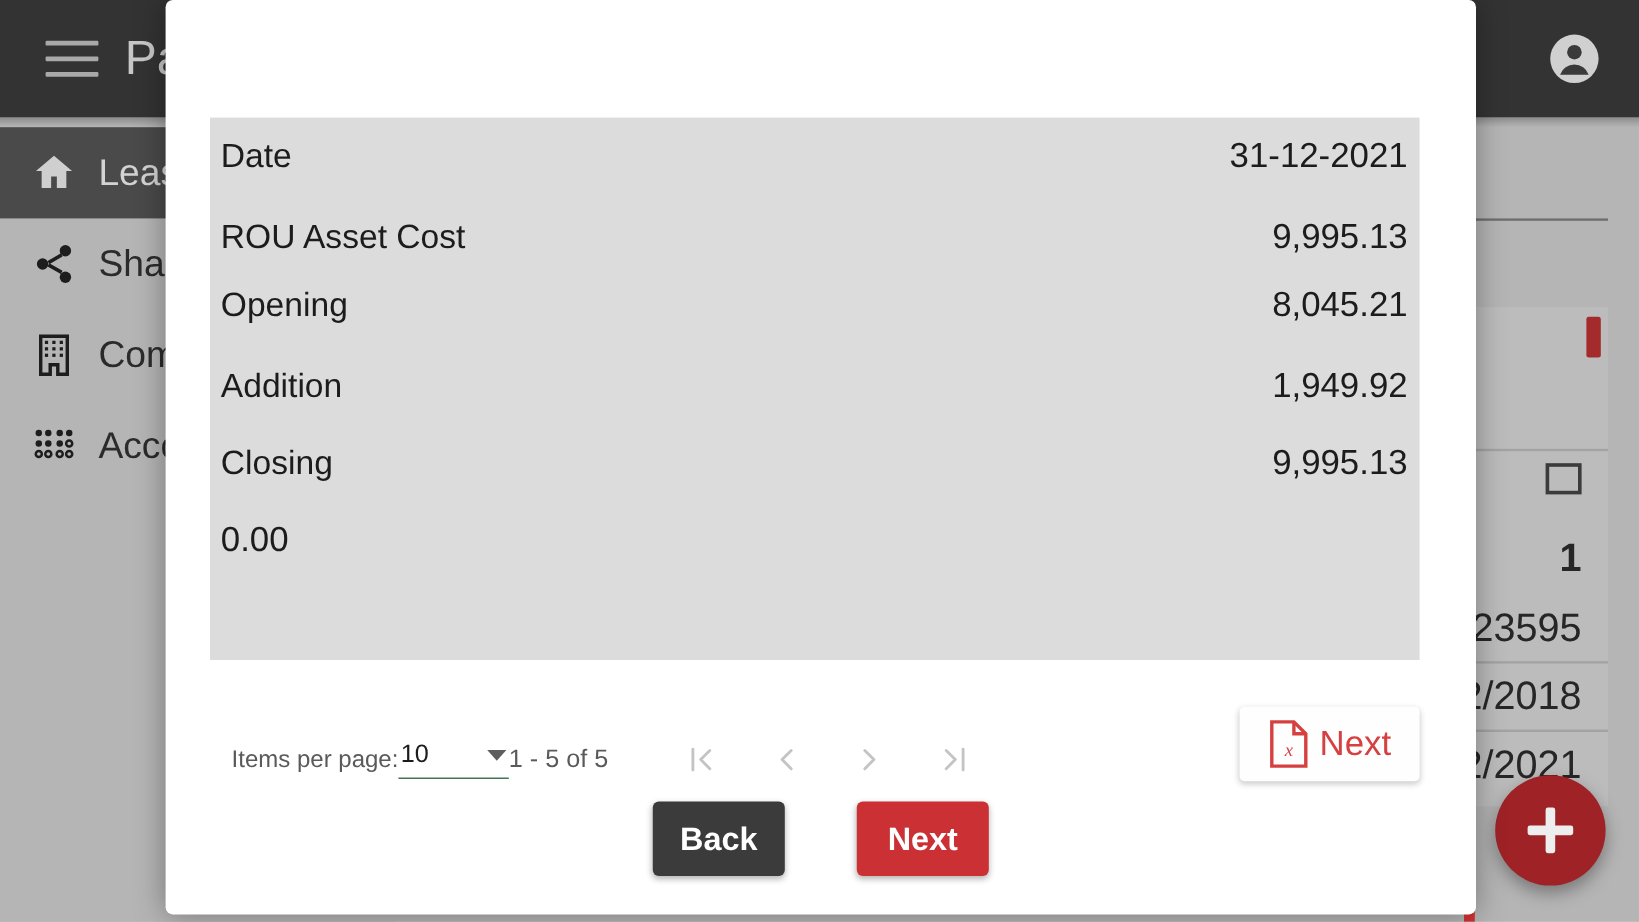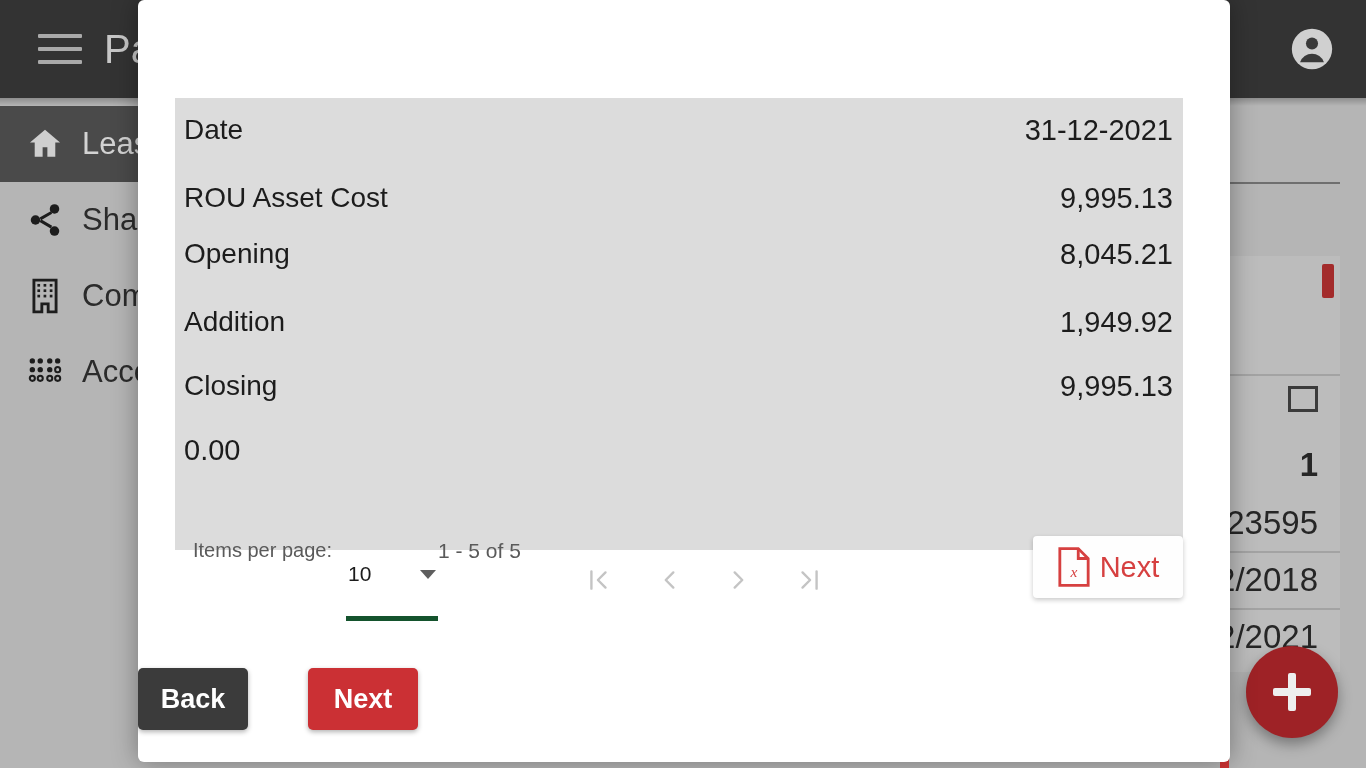--- a/index.html
+++ b/index.html
@@ -122,27 +122,27 @@
   .panel-row {
     position: absolute; left: 0; right: 0; height: 64px;
     display: flex; align-items: center; justify-content: space-between;
     padding: 0 10px 0 9px;
   }
   .panel-label { font-size: 28px; color: #1c1c1c; }
   .panel-value { font-size: 29px; color: #1c1c1c; }
 
   
   .paginator {
-    position: absolute; left: 37px; top: 539px; width: 1008px; height: 82px;
-    display: flex; 
+    position: absolute; left: 37px; top: 592px; width: 1008px; height: 82px;
+    display: flex; align-items: center;
   }
   .ipp-label { font-size: 20px; color: #5a5a5a; margin-left: 18px; }
   .ipp-select {
-    margin-left: 14px; width: 92px; display: flex; align-items: center;
-    justify-content: space-between; border-bottom: 5px solid #14532d;
+    width: 92px; display: flex; align-items: center;
+    justify-content: space-between; border-bottom: 1px solid #14532d;
     padding: 0 2px 7px 2px;
   }
   .ipp-value { font-size: 21px; color: #1c1c1c; }
   .ipp-caret {
     width: 0; height: 0; border-left: 8px solid transparent;
     border-right: 8px solid transparent; border-top: 9px solid #5e5e5e;
   }
   .range-label { font-size: 21px; color: #5a5a5a; }
   .pg-buttons { display: flex; align-items: center; margin-left: 58px; gap: 30px; }
   .pg-btn { width: 40px; height: 40px; display:flex; align-items:center; justify-content:center; }
@@ -150,21 +150,21 @@
   .excel-btn {
     position: absolute; right: 0; top: -3px;
     width: 150px; height: 62px; background:#fefefe;
     border-radius: 4px; box-shadow: 0 2px 5px rgba(0,0,0,0.22);
     display: flex; align-items: center; justify-content: center; gap: 9px;
   }
   .excel-label { font-size: 29px; color: #d64040; }
 
   .actions {
     position: absolute; left: 0; right: 0; top: 668px;
-    display: flex; align-items: center; gap: 26px;
+    display: flex; align-items: center; justify-content: center; gap: 26px;
   }
   .btn {
     min-width: 110px; height: 62px; border: none; border-radius: 5px;
     font-size: 27px; font-weight: bold; color: #ffffff;
     font-family: "Liberation Sans", sans-serif;
     padding: 0 22px;
     box-shadow: 0 2px 5px rgba(0,0,0,0.3);
   }
   .btn-back { background: #3b3b3b; }
   .btn-next { background: #cb3034; margin-left: 34px; }

